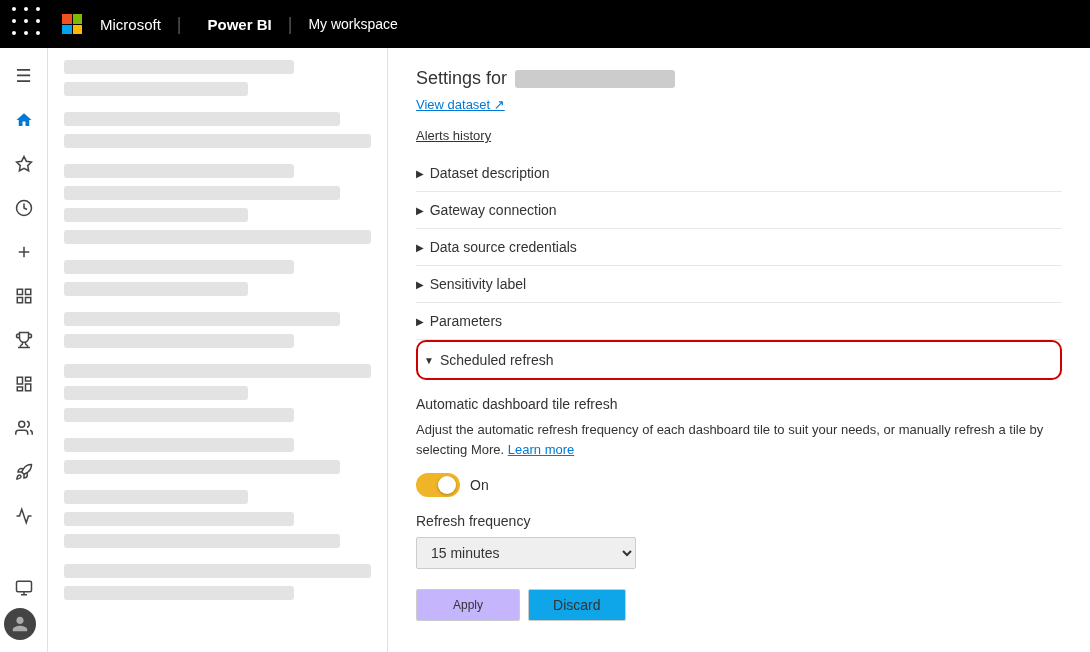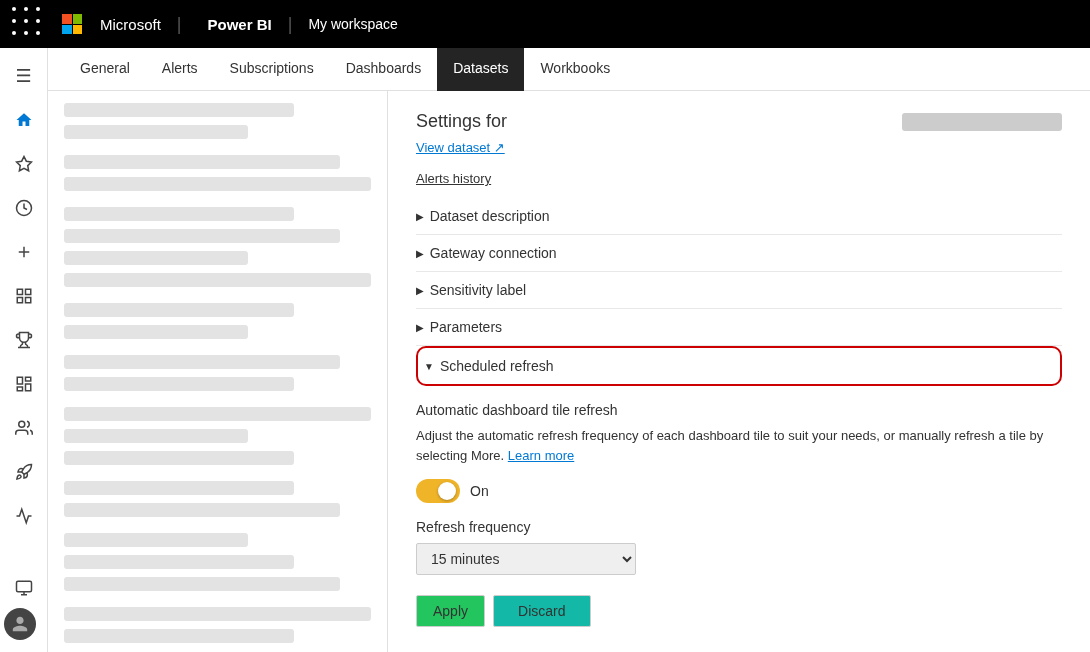--- a/index.html
+++ b/index.html
@@ -156,21 +156,20 @@
     }
 
     .settings-title {
       font-size: 18px;
       font-weight: 400;
       color: #333;
       margin-bottom: 8px;
       display: flex;
       align-items: center;
       gap: 8px;
-      justify-content: space-between;
     }
     .settings-title-blur {
       width: 160px;
       height: 18px;
       background: #ccc;
       border-radius: 3px;
       display: inline-block;
     }
     .view-dataset-link {
       color: #0078d4;
@@ -291,31 +290,31 @@
       cursor: pointer;
       margin-bottom: 20px;
     }
 
     
     .button-row {
       display: flex;
       gap: 8px;
     }
     .btn-apply {
-      padding: 7px 16px;
-      background: #22c55e;
+      padding: 7px 36px;
+      background: #c4b5fd;
       border: 1px solid #ccc;
       color: #333;
-      font-size: 14px;
+      font-size: 12px;
       cursor: pointer;
       border-radius: 2px;
     }
     .btn-discard {
       padding: 7px 24px;
-      background: #14b8a6;
+      background: #0ea5e9;
       border: 1px solid #ccc;
       color: #333;
       font-size: 14px;
       cursor: pointer;
       border-radius: 2px;
     }
 
     
     .avatar-icon {
       width: 32px; height: 32px;
@@ -450,28 +449,20 @@
       <div class="avatar-icon">
         <svg width="18" height="18" viewBox="0 0 24 24" fill="#aaa">
             <path d="M12 12c2.7 0 4.8-2.1 4.8-4.8S14.7 2.4 12 2.4 7.2 4.5 7.2 7.2 9.3 12 12 12zm0 2.4c-3.2 0-9.6 1.6-9.6 4.8v2.4h19.2v-2.4c0-3.2-6.4-4.8-9.6-4.8z"></path>
           </svg>
       </div>
     </div>
   </div>
 
   <div class="content-area">
 
-    <div class="tab-bar">
-      <div class="tab">General</div>
-      <div class="tab">Alerts</div>
-      <div class="tab">Subscriptions</div>
-      <div class="tab">Dashboards</div>
-      <div class="tab active">Datasets</div>
-      <div class="tab">Workbooks</div>
-    </div>
 
     <div class="panels">
 
       <div class="left-panel">
         <div class="blurred-group">
           <div class="blurred-row med"></div>
           <div class="blurred-row short"></div>
         </div>
         <div class="blurred-group">
           <div class="blurred-row long"></div>
@@ -525,20 +516,24 @@
 
         <a class="refresh-history-link">Alerts history</a>
 
         <div class="section-item">
           <span class="chevron chevron-right"></span>
           <span>Dataset description</span>
         </div>
         <div class="section-item">
           <span class="chevron chevron-right"></span>
           <span>Gateway connection</span>
+        </div>
+        <div class="section-item">
+          <span class="chevron chevron-right"></span>
+          <span>Data source credentials</span>
         </div>
         <div class="section-item">
           <span class="chevron chevron-right"></span>
           <span>Sensitivity label</span>
         </div>
         <div class="section-item">
           <span class="chevron chevron-right"></span>
           <span>Parameters</span>
         </div>
 

